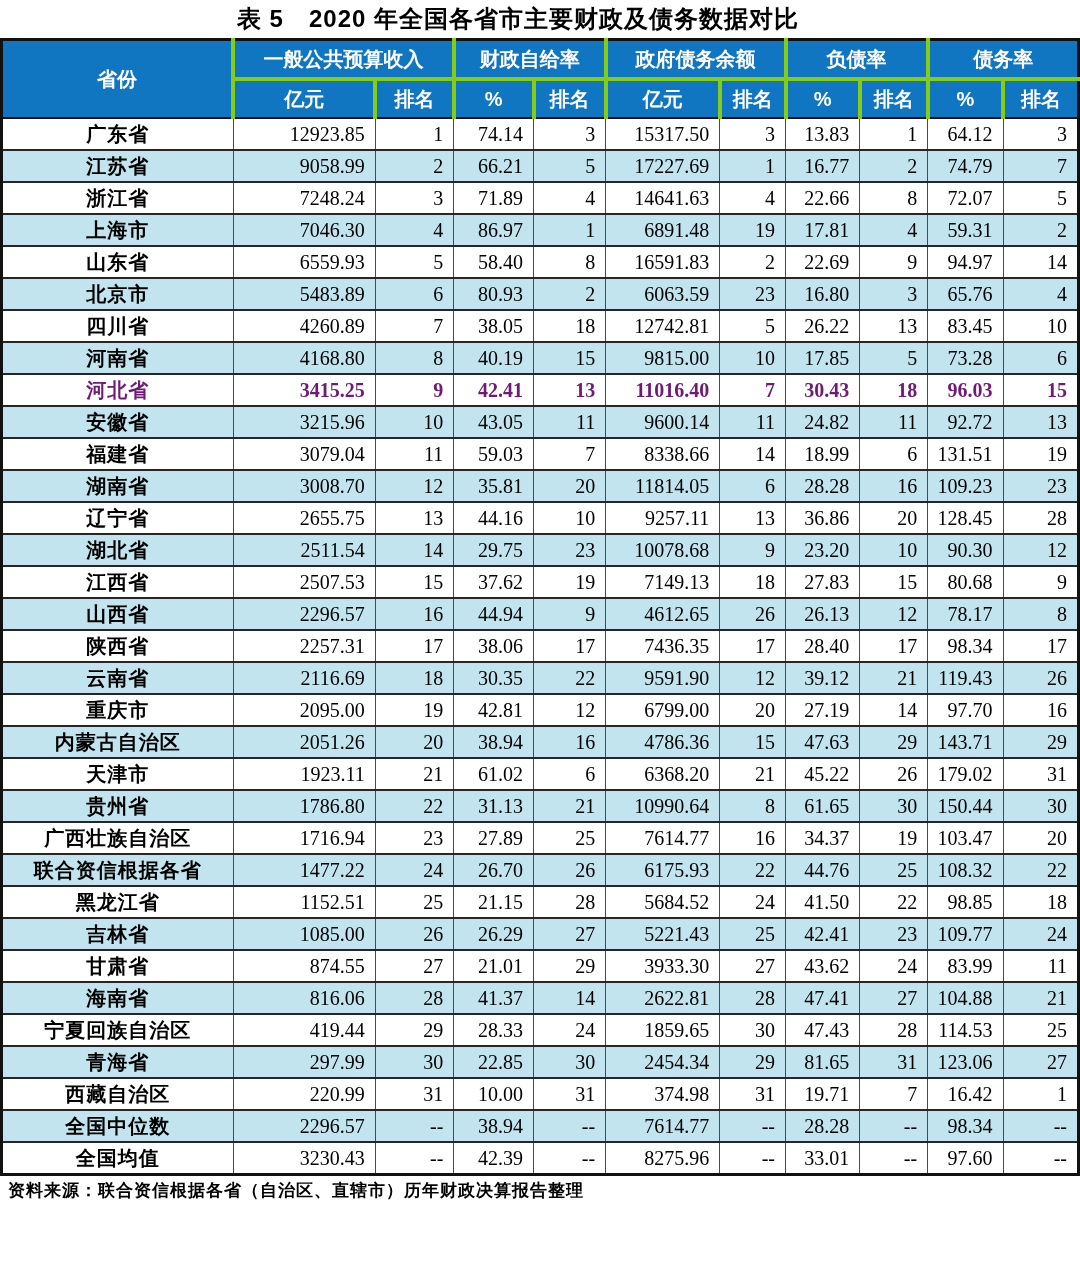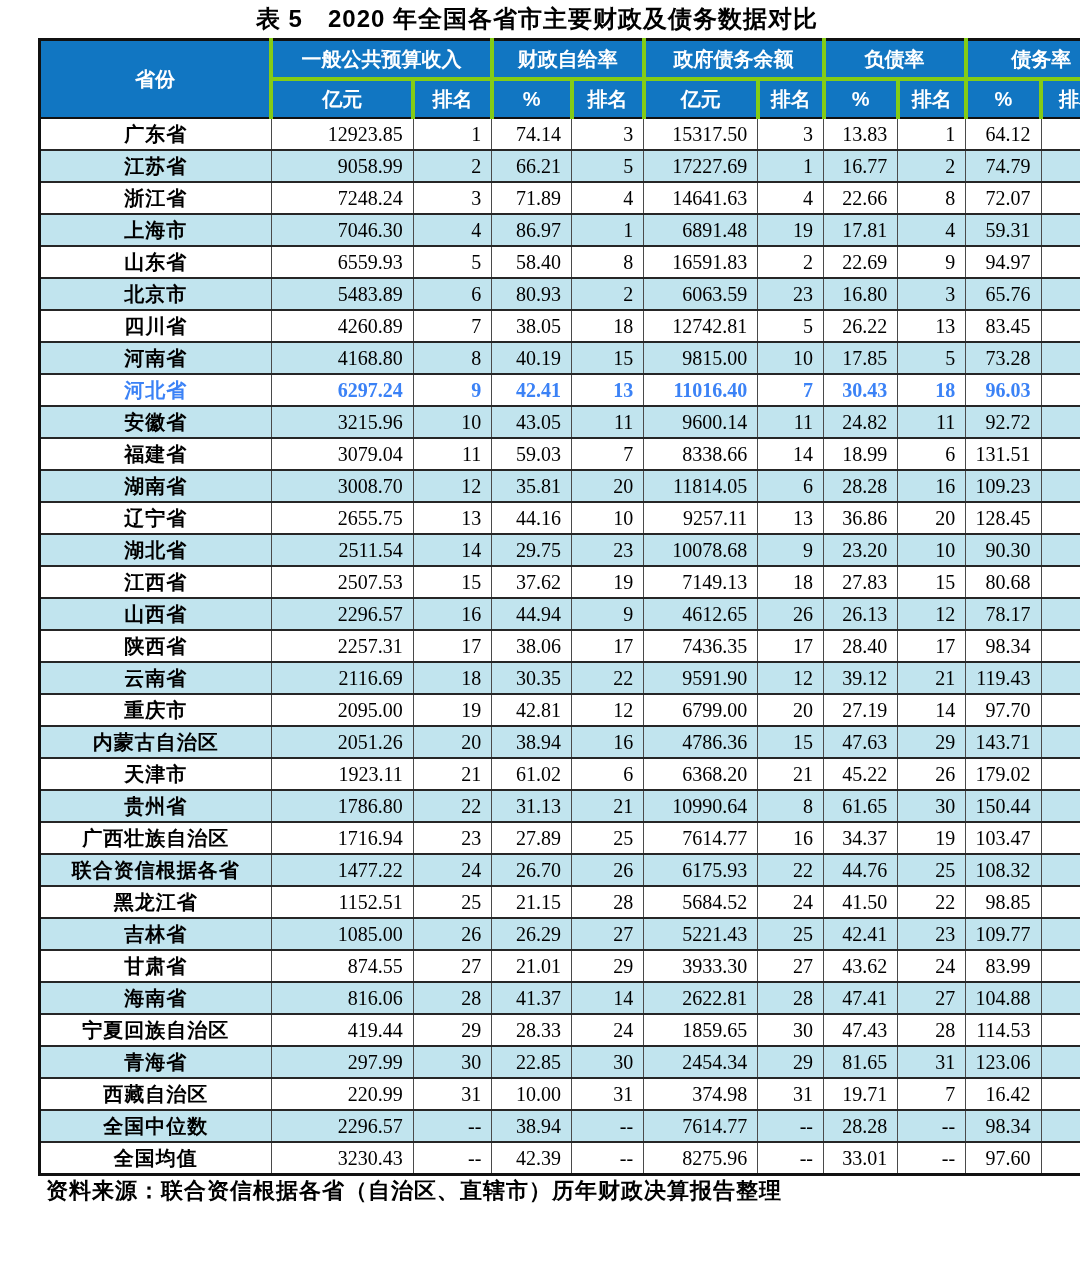--- a/index.html
+++ b/index.html
@@ -8,21 +8,20 @@
     background: #ffffff;
     width: 1080px;
     font-family: "Liberation Serif", "DejaVu Serif", serif;
     color: #000;
   }
   .page {
     width: 1036px;
     height: 1273px;
     box-sizing: border-box;
     background: #fff;
-    padding-left: 38px;
   }
   .title {
     text-align: center;
     font-family: "Liberation Sans", "DejaVu Sans", sans-serif;
     font-weight: bold;
     font-size: 24px;
     line-height: 38px;
     height: 38px;
     letter-spacing: 1px;
   }
@@ -73,25 +72,25 @@
   table.fiscal td.province {
     text-align: center;
     font-weight: bold;
     letter-spacing: 1px;
   }
   table.fiscal td.num {
     text-align: right;
     padding-right: 10px;
   }
   table.fiscal tbody tr.highlight td {
-    color: #3b82f6;
+    color: #701a75;
     font-weight: bold;
   }
   .source {
-    font-size: 22px;
+    font-size: 17px;
     font-weight: bold;
     line-height: 26px;
     padding: 2px 0 0 8px;
     letter-spacing: 1px;
   }
 </style>
 </head>
 <body>
 
 <div class="page">
@@ -233,21 +232,21 @@
           <td class="num">15</td>
           <td class="num">9815.00</td>
           <td class="num">10</td>
           <td class="num">17.85</td>
           <td class="num">5</td>
           <td class="num">73.28</td>
           <td class="num">6</td>
         </tr>
         <tr class="highlight">
           <td class="province">河北省</td>
-          <td class="num">6297.24</td>
+          <td class="num">3415.25</td>
           <td class="num">9</td>
           <td class="num">42.41</td>
           <td class="num">13</td>
           <td class="num">11016.40</td>
           <td class="num">7</td>
           <td class="num">30.43</td>
           <td class="num">18</td>
           <td class="num">96.03</td>
           <td class="num">15</td>
         </tr>

